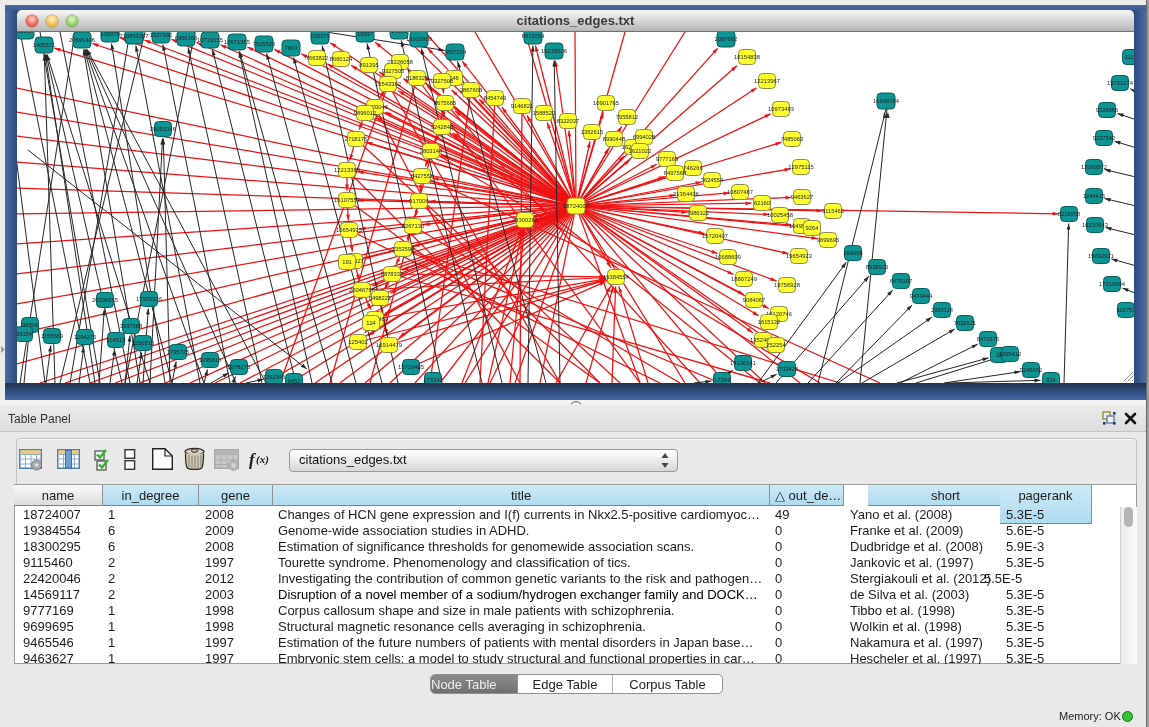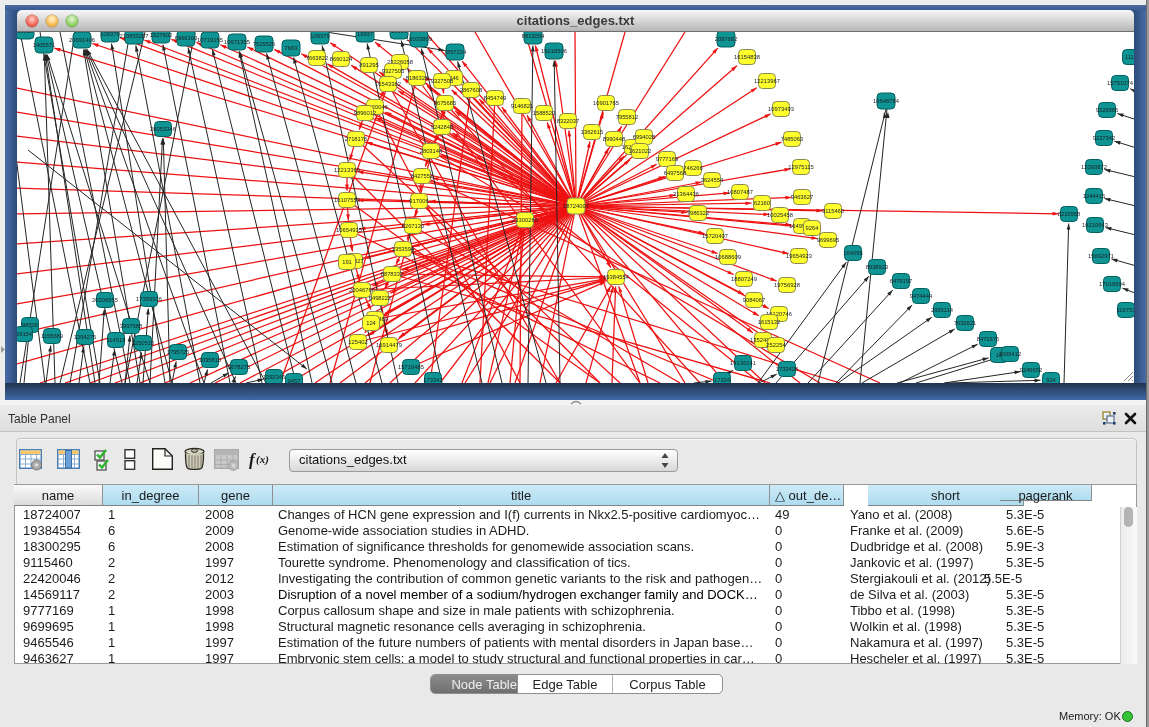--- a/index.html
+++ b/index.html
@@ -850,21 +850,21 @@
     <path d="M5 16 1.5 11 8.5 11 Z" fill="#444"></path>
   </svg>
 
 <div class="abs" style="left:14px;top:484px;width:1123px;height:180px;background:#fff;border:1px solid #9a9a9a"></div>
 <div class="abs" style="left:14px;top:485px;width:89px;height:21px;background:linear-gradient(#fafafa,#dcdcdc);border-right:1px solid #8f8f8f;border-bottom:1px solid #828282;text-align:center;font-size:13px;color:#1a1a1a;line-height:21px">name</div>
 <div class="abs" style="left:103px;top:485px;width:96px;height:21px;background:linear-gradient(#cdeaf7,#aedcf0);border-right:1px solid #8f8f8f;border-bottom:1px solid #828282;text-align:center;font-size:13px;color:#1a1a1a;line-height:21px">in_degree</div>
 <div class="abs" style="left:199px;top:485px;width:74px;height:21px;background:linear-gradient(#cdeaf7,#aedcf0);border-right:1px solid #8f8f8f;border-bottom:1px solid #828282;text-align:center;font-size:13px;color:#1a1a1a;line-height:21px">gene</div>
 <div class="abs" style="left:273px;top:485px;width:497px;height:21px;background:linear-gradient(#cdeaf7,#aedcf0);border-right:1px solid #8f8f8f;border-bottom:1px solid #828282;text-align:center;font-size:13px;color:#1a1a1a;line-height:21px">title</div>
 <div class="abs" style="left:770px;top:485px;width:74px;height:21px;background:linear-gradient(#cdeaf7,#aedcf0);border-right:1px solid #8f8f8f;border-bottom:1px solid #828282;padding-left:5px;font-size:13px;color:#1a1a1a;line-height:21px">△ out_de…</div>
 <div class="abs" style="left:868px;top:485px;width:156px;height:21px;background:linear-gradient(#cdeaf7,#aedcf0);border-right:1px solid #8f8f8f;border-bottom:1px solid #828282;text-align:center;font-size:13px;color:#1a1a1a;line-height:21px">short</div>
-<div class="abs" style="left:1000px;top:485px;width:92px;height:16px;background:linear-gradient(#cdeaf7,#aedcf0);border-right:1px solid #8f8f8f;border-bottom:1px solid #828282;text-align:center;font-size:13px;color:#1a1a1a;line-height:21px">pagerank</div>
+<div class="abs" style="left:1000px;top:485px;width:92px;height:39px;background:linear-gradient(#cdeaf7,#aedcf0);border-right:1px solid #8f8f8f;border-bottom:1px solid #828282;text-align:center;font-size:13px;color:#1a1a1a;line-height:21px">pagerank</div>
 <div class="abs" style="left:23px;top:507px;font-size:13px;color:#1c1c1c;line-height:16px;white-space:nowrap">18724007</div>
 <div class="abs" style="left:108px;top:507px;font-size:13px;color:#1c1c1c;line-height:16px;white-space:nowrap">1</div>
 <div class="abs" style="left:205px;top:507px;font-size:13px;color:#1c1c1c;line-height:16px;white-space:nowrap">2008</div>
 <div class="abs" style="left:278px;top:507px;width:489px;overflow:hidden;font-size:13px;color:#1c1c1c;line-height:16px;white-space:nowrap">Changes of HCN gene expression and I(f) currents in Nkx2.5-positive cardiomyoc…</div>
 <div class="abs" style="left:775px;top:507px;font-size:13px;color:#1c1c1c;line-height:16px;white-space:nowrap">49</div>
 <div class="abs" style="left:850px;top:507px;font-size:13px;color:#1c1c1c;line-height:16px;white-space:nowrap">Yano et al. (2008)</div>
 <div class="abs" style="left:1006px;top:507px;font-size:13px;color:#1c1c1c;line-height:16px;white-space:nowrap">5.3E-5</div>
 <div class="abs" style="left:23px;top:523px;font-size:13px;color:#1c1c1c;line-height:16px;white-space:nowrap">19384554</div>
 <div class="abs" style="left:108px;top:523px;font-size:13px;color:#1c1c1c;line-height:16px;white-space:nowrap">6</div>
 <div class="abs" style="left:205px;top:523px;font-size:13px;color:#1c1c1c;line-height:16px;white-space:nowrap">2009</div>
@@ -926,18 +926,18 @@
 <div class="abs" style="left:205px;top:651px;font-size:13px;color:#1c1c1c;line-height:16px;white-space:nowrap">1997</div>
 <div class="abs" style="left:278px;top:651px;width:489px;overflow:hidden;font-size:13px;color:#1c1c1c;line-height:16px;white-space:nowrap">Embryonic stem cells: a model to study structural and functional properties in car…</div>
 <div class="abs" style="left:775px;top:651px;font-size:13px;color:#1c1c1c;line-height:16px;white-space:nowrap">0</div>
 <div class="abs" style="left:850px;top:651px;font-size:13px;color:#1c1c1c;line-height:16px;white-space:nowrap">Hescheler et al. (1997)</div>
 <div class="abs" style="left:1006px;top:651px;font-size:13px;color:#1c1c1c;line-height:16px;white-space:nowrap">5.3E-5</div>
 <div class="abs" style="left:14px;top:664px;width:1125px;height:12px;background:#e9e9e9"></div>
 <div class="abs" style="left:1120px;top:507px;width:17px;height:157px;background:linear-gradient(90deg,#ececec,#fafafa);border-left:1px solid #d0d0d0"></div>
 <div class="abs" style="left:1124px;top:507px;width:9px;height:20px;background:#b4b4b4;border-radius:5px"></div>
 
 <div class="abs" style="left:430px;top:674px;width:293px;height:20px;border:1px solid #8f8f8f;border-radius:5px;background:#fff;overflow:hidden;display:flex">
- <div style="width:87px;background:linear-gradient(#8c8c8c,#6f6f6f);color:#efefef;font-size:13px;text-align:right;line-height:20px;border-right:1px solid #8f8f8f">Node Table</div>
+ <div style="width:87px;background:linear-gradient(#8c8c8c,#6f6f6f);color:#efefef;font-size:13px;text-align:left;line-height:20px;border-right:1px solid #8f8f8f">Node Table</div>
  <div style="width:95px;color:#222;font-size:13px;text-align:center;line-height:20px;border-right:1px solid #b5b5b5">Edge Table</div>
  <div style="flex:1;color:#222;font-size:13px;text-align:center;line-height:20px">Corpus Table</div>
 </div>
 
 <div class="abs" style="left:1059px;top:710px;font-size:11px;color:#1a1a1a">Memory: OK</div>
 <div class="abs" style="left:1122px;top:711px;width:11px;height:11px;border-radius:50%;background:#35c435;border:1px solid #1c6b1c"></div>
 </body></html>

